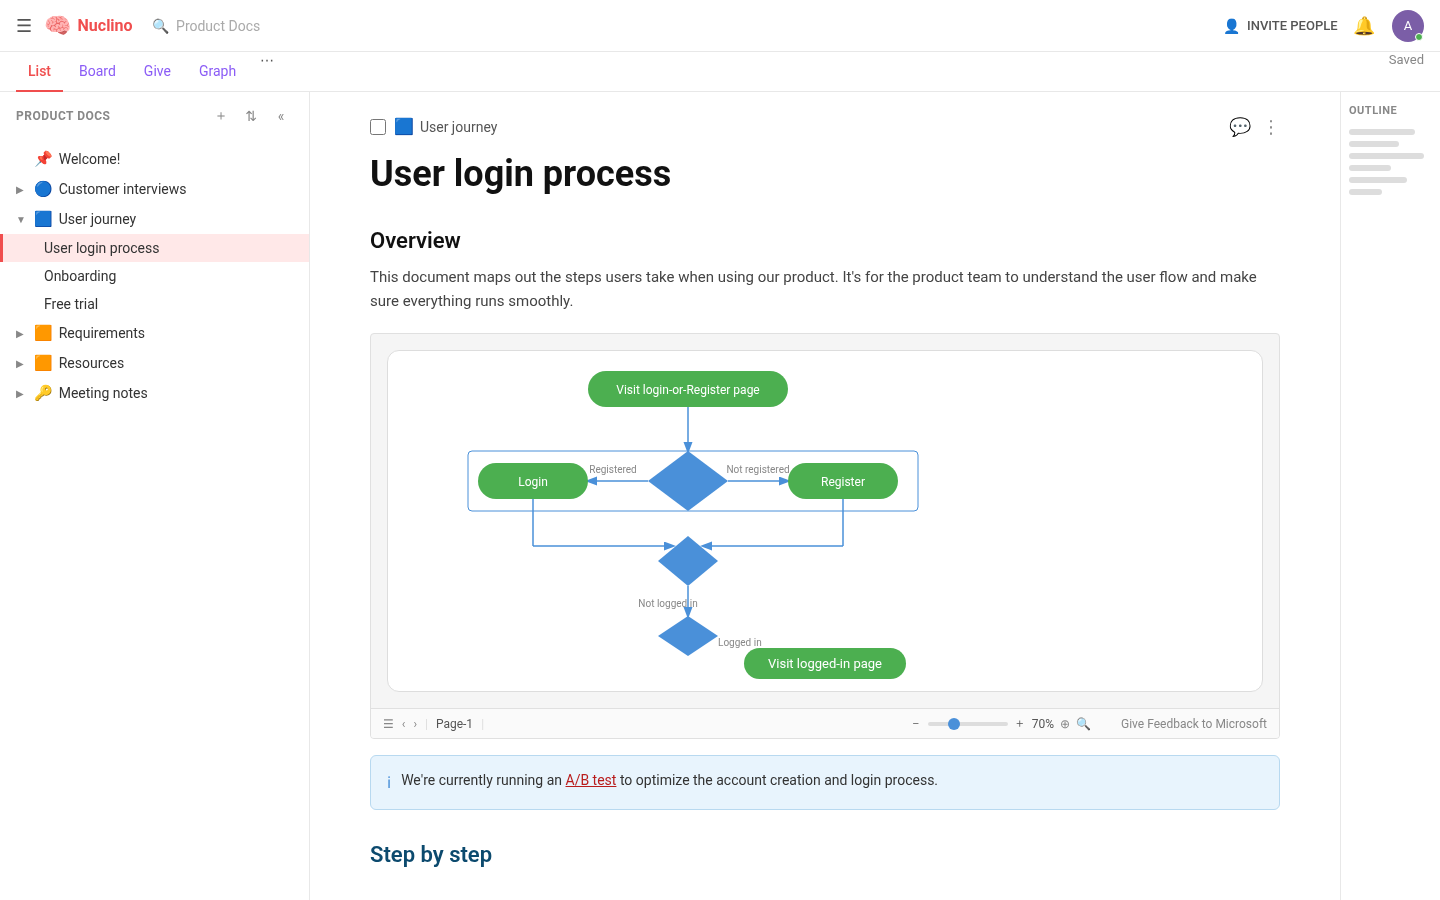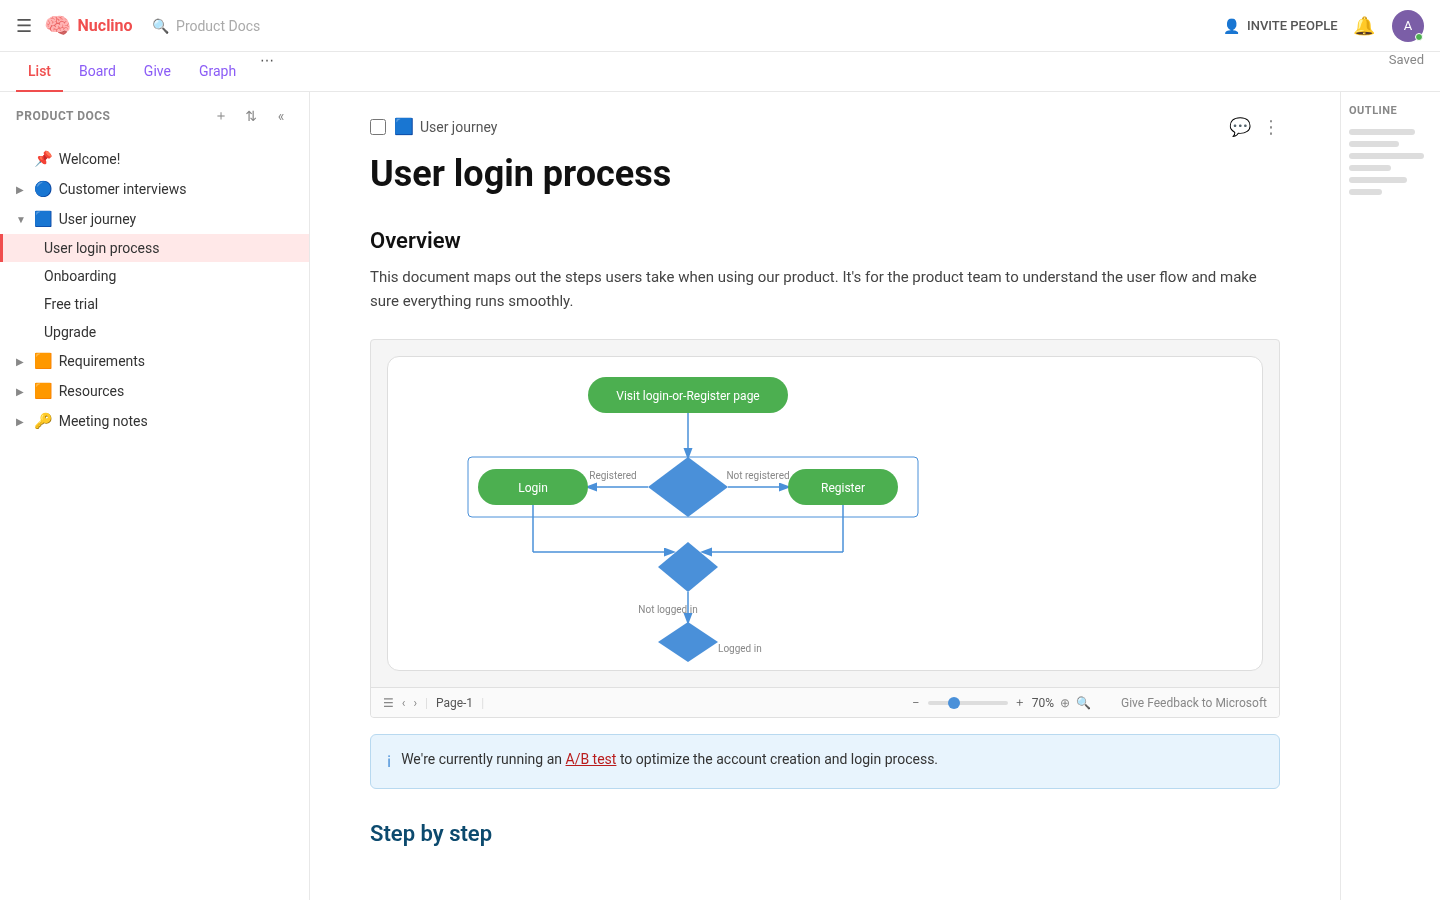--- a/index.html
+++ b/index.html
@@ -59,21 +59,21 @@
     .outline-label { font-size: 11px; font-weight: 700; color: #888; letter-spacing: 0.5px; text-transform: uppercase; margin-bottom: 12px; }
     .outline-lines { display: flex; flex-direction: column; gap: 6px; }
     .outline-line { height: 6px; background: #ddd; border-radius: 3px; }
 
     
     .content-area { flex: 1; overflow-y: auto; padding: 24px 60px; display: flex; flex-direction: column; gap: 0; }
     .breadcrumb-checkbox { width: 16px; height: 16px; border: 1px solid #ddd; border-radius: 3px; cursor: pointer; }
 
     .page-title { font-size: 36px; font-weight: 700; color: #111; margin-bottom: 24px; line-height: 1.2; }
     .section-heading { font-size: 22px; font-weight: 600; color: #111; margin-bottom: 12px; margin-top: 8px; }
-    .body-text { font-size: 15px; color: #444; line-height: 1.6; margin-bottom: 26px; }
+    .body-text { font-size: 15px; color: #444; line-height: 1.6; margin-bottom: 20px; }
 
     
     .diagram-wrapper { background: #f5f5f5; border: 1px solid #e0e0e0; border-radius: 4px; margin-bottom: 16px; overflow: hidden; }
     .diagram-svg-area { background: #fff; margin: 16px; border: 1px solid #ddd; border-radius: 12px; }
     .diagram-toolbar { display: flex; align-items: center; gap: 8px; padding: 6px 12px; border-top: 1px solid #e0e0e0; background: #fafafa; font-size: 12px; color: #555; }
     .diagram-zoom-area { display: flex; align-items: center; gap: 6px; margin-left: auto; font-size: 12px; color: #555; }
     .diagram-zoom-track { width: 80px; height: 4px; background: #ddd; border-radius: 2px; position: relative; }
     .diagram-zoom-thumb { width: 12px; height: 12px; background: #4a90d9; border-radius: 50%; position: absolute; top: -4px; left: 20px; }
 
     
@@ -154,23 +154,20 @@
 
       <div class="sidebar-child active">
         <span class="item-label">User login process</span>
       </div>
       <div class="sidebar-child">
         <span class="item-label">Onboarding</span>
       </div>
       <div class="sidebar-child">
         <span class="item-label">Free trial</span>
       </div>
-      <div class="sidebar-child">
-        <span class="item-label">Upgrade</span>
-      </div>
 
       <div class="sidebar-item">
         <span class="expand-arrow">▶</span>
         <span class="item-icon">🟧</span>
         <span class="item-label">Requirements</span>
         <div class="item-check"></div>
       </div>
 
       <div class="sidebar-item">
         <span class="expand-arrow">▶</span>
@@ -263,20 +260,23 @@
               <marker id="arrow5" markerWidth="8" markerHeight="8" refX="6" refY="3" orient="auto">
                 <path d="M0,0 L0,6 L8,3 z" fill="#4a90d9"></path>
               </marker>
               <marker id="arrow6" markerWidth="8" markerHeight="8" refX="6" refY="3" orient="auto">
                 <path d="M0,0 L0,6 L8,3 z" fill="#4a90d9"></path>
               </marker>
             </defs>
           </svg>
 
           
+          <div style="display:flex; justify-content:center; margin-top:-16px; margin-bottom:12px;">
+            <div style="background:#4caf50; color:#fff; border-radius:18px; padding:8px 24px; font-size:13px;">Visit logged-in page</div>
+          </div>
         </div>
 
         <div class="diagram-toolbar">
           <span style="cursor:pointer; color:#888;">☰</span>
           <span style="cursor:pointer; color:#888;">‹</span>
           <span style="cursor:pointer; color:#888;">›</span>
           <span style="color:#ddd;">|</span>
           <span>Page-1</span>
           <span style="color:#ddd;">|</span>
           <div class="diagram-zoom-area">

